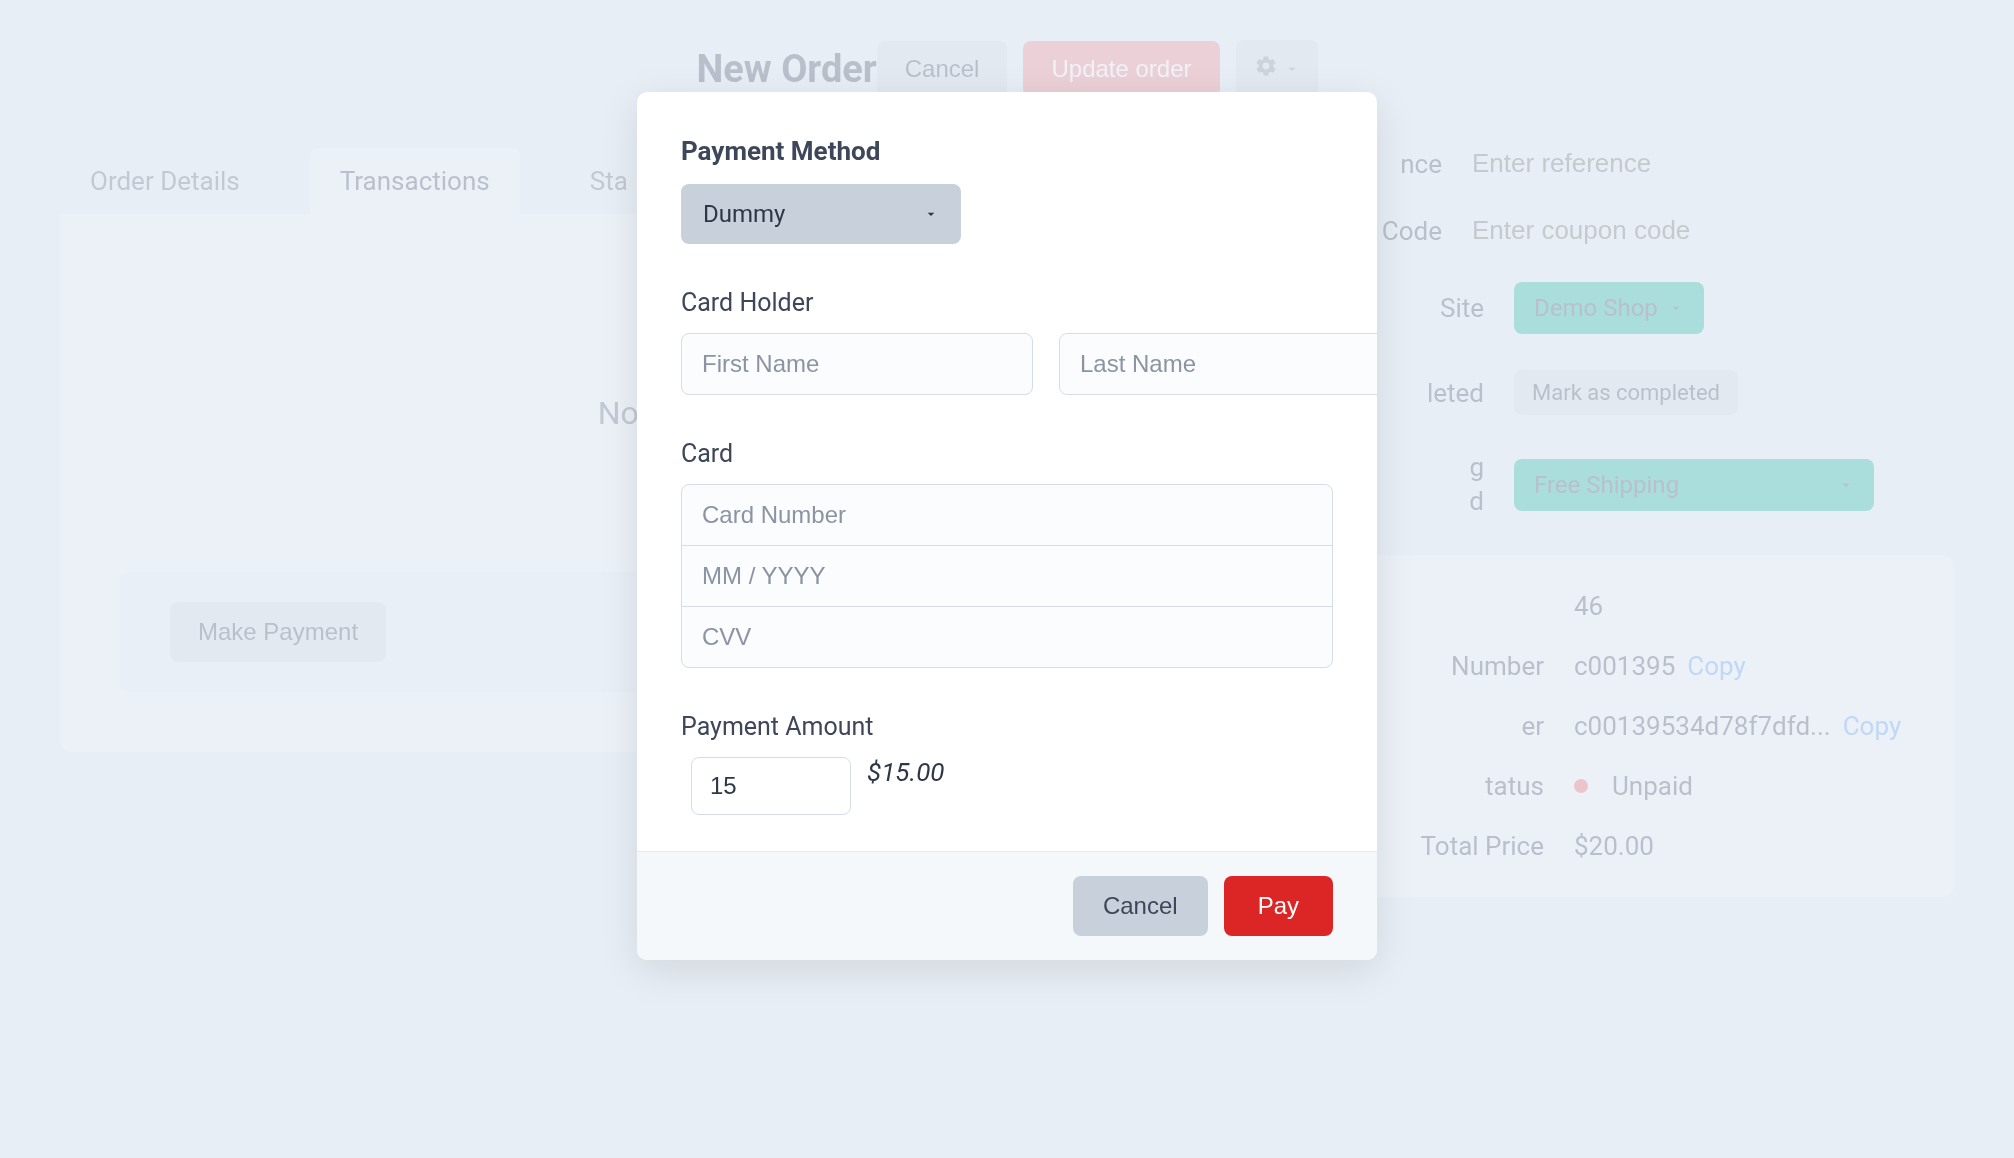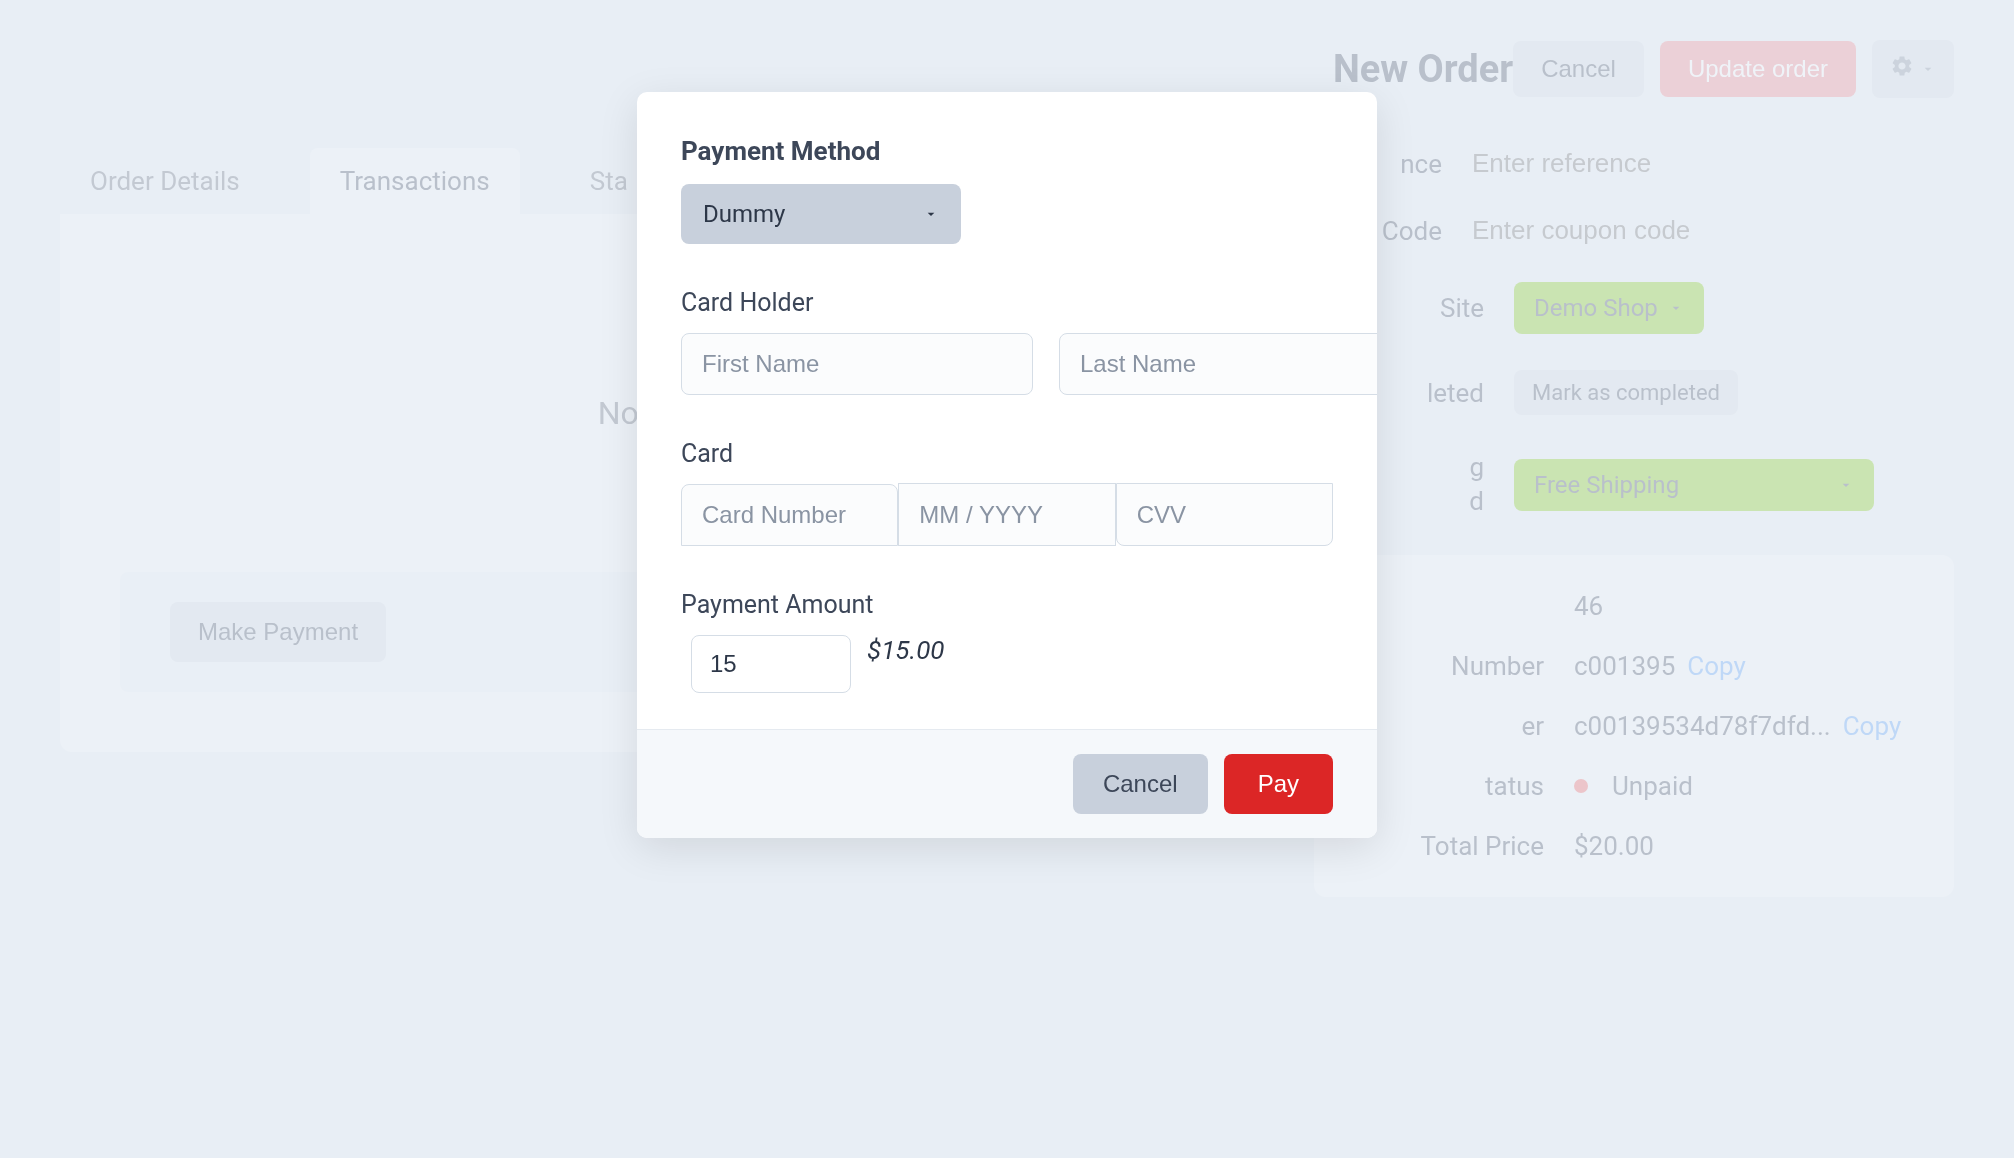--- a/index.html
+++ b/index.html
@@ -16,21 +16,21 @@
       overflow: hidden;
     }
     
     
     .page {
       padding: 40px 60px;
     }
     
     .page-header {
       display: flex;
-      justify-content: flex-end;
+      justify-content: center;
       align-items: center;
       margin-bottom: 50px;
     }
     
     .page-title {
       font-size: 38px;
       font-weight: 700;
       color: #4a5568;
     }
     
@@ -160,21 +160,21 @@
     .info-input {
       font-size: 26px;
       color: #9ca3af;
       border: none;
       background: transparent;
       outline: none;
       width: 100%;
     }
     
     .info-select {
-      background: #84cc16;
+      background: #14b8a6;
       padding: 12px 20px;
       border-radius: 8px;
       font-size: 24px;
       color: #4a5568;
       display: inline-flex;
       align-items: center;
       gap: 10px;
       cursor: pointer;
     }
     
@@ -305,21 +305,21 @@
     .text-input::placeholder {
       color: #8a94a3;
     }
     
     .text-input.full {
       width: 100%;
     }
     
     .card-inputs {
       display: flex;
-      flex-direction: row;
+      flex-direction: column;
     }
     
     .card-inputs .text-input {
       border-radius: 0;
       margin-top: -1px;
     }
     
     .card-inputs .text-input:first-child {
       border-radius: 8px 8px 0 0;
       margin-top: 0;

